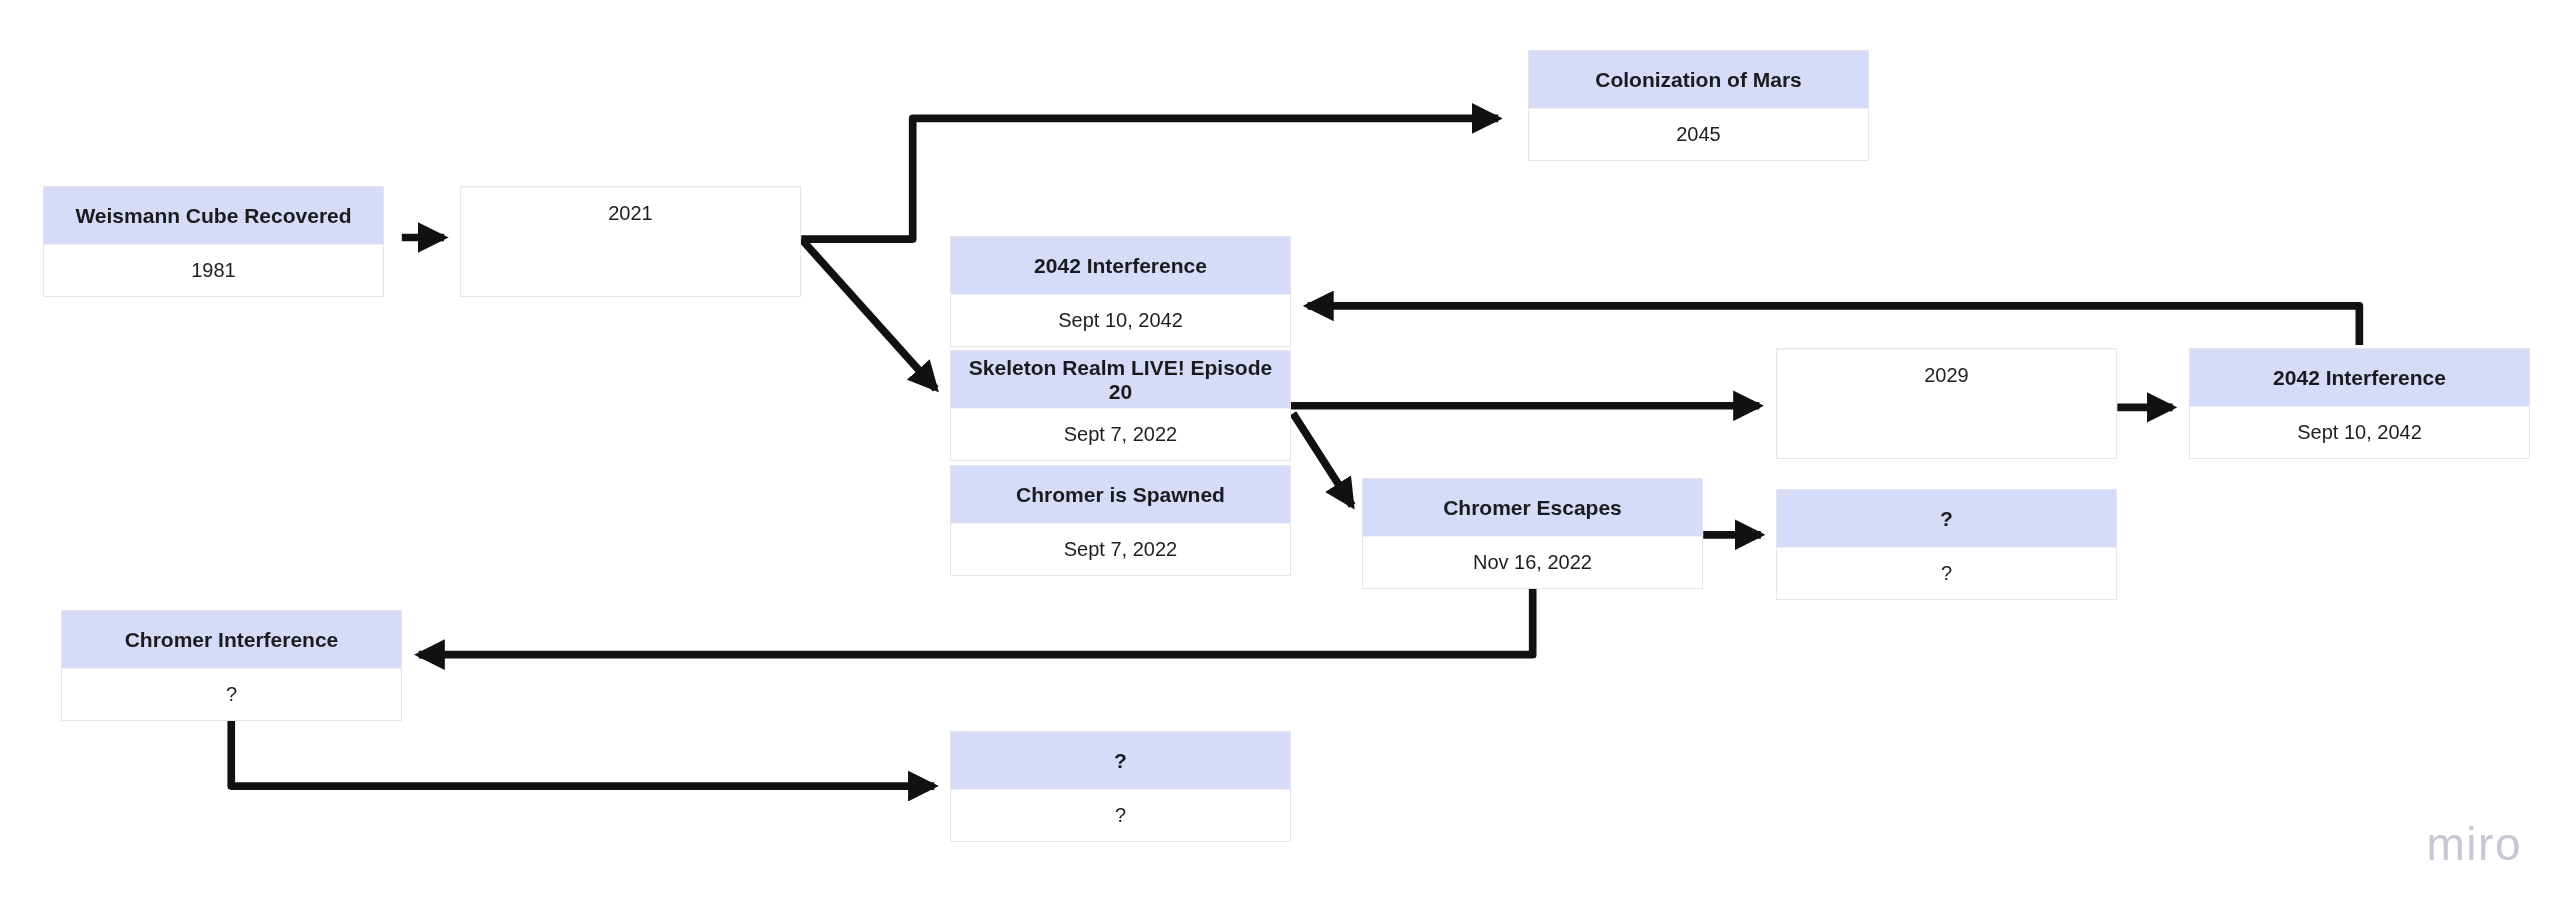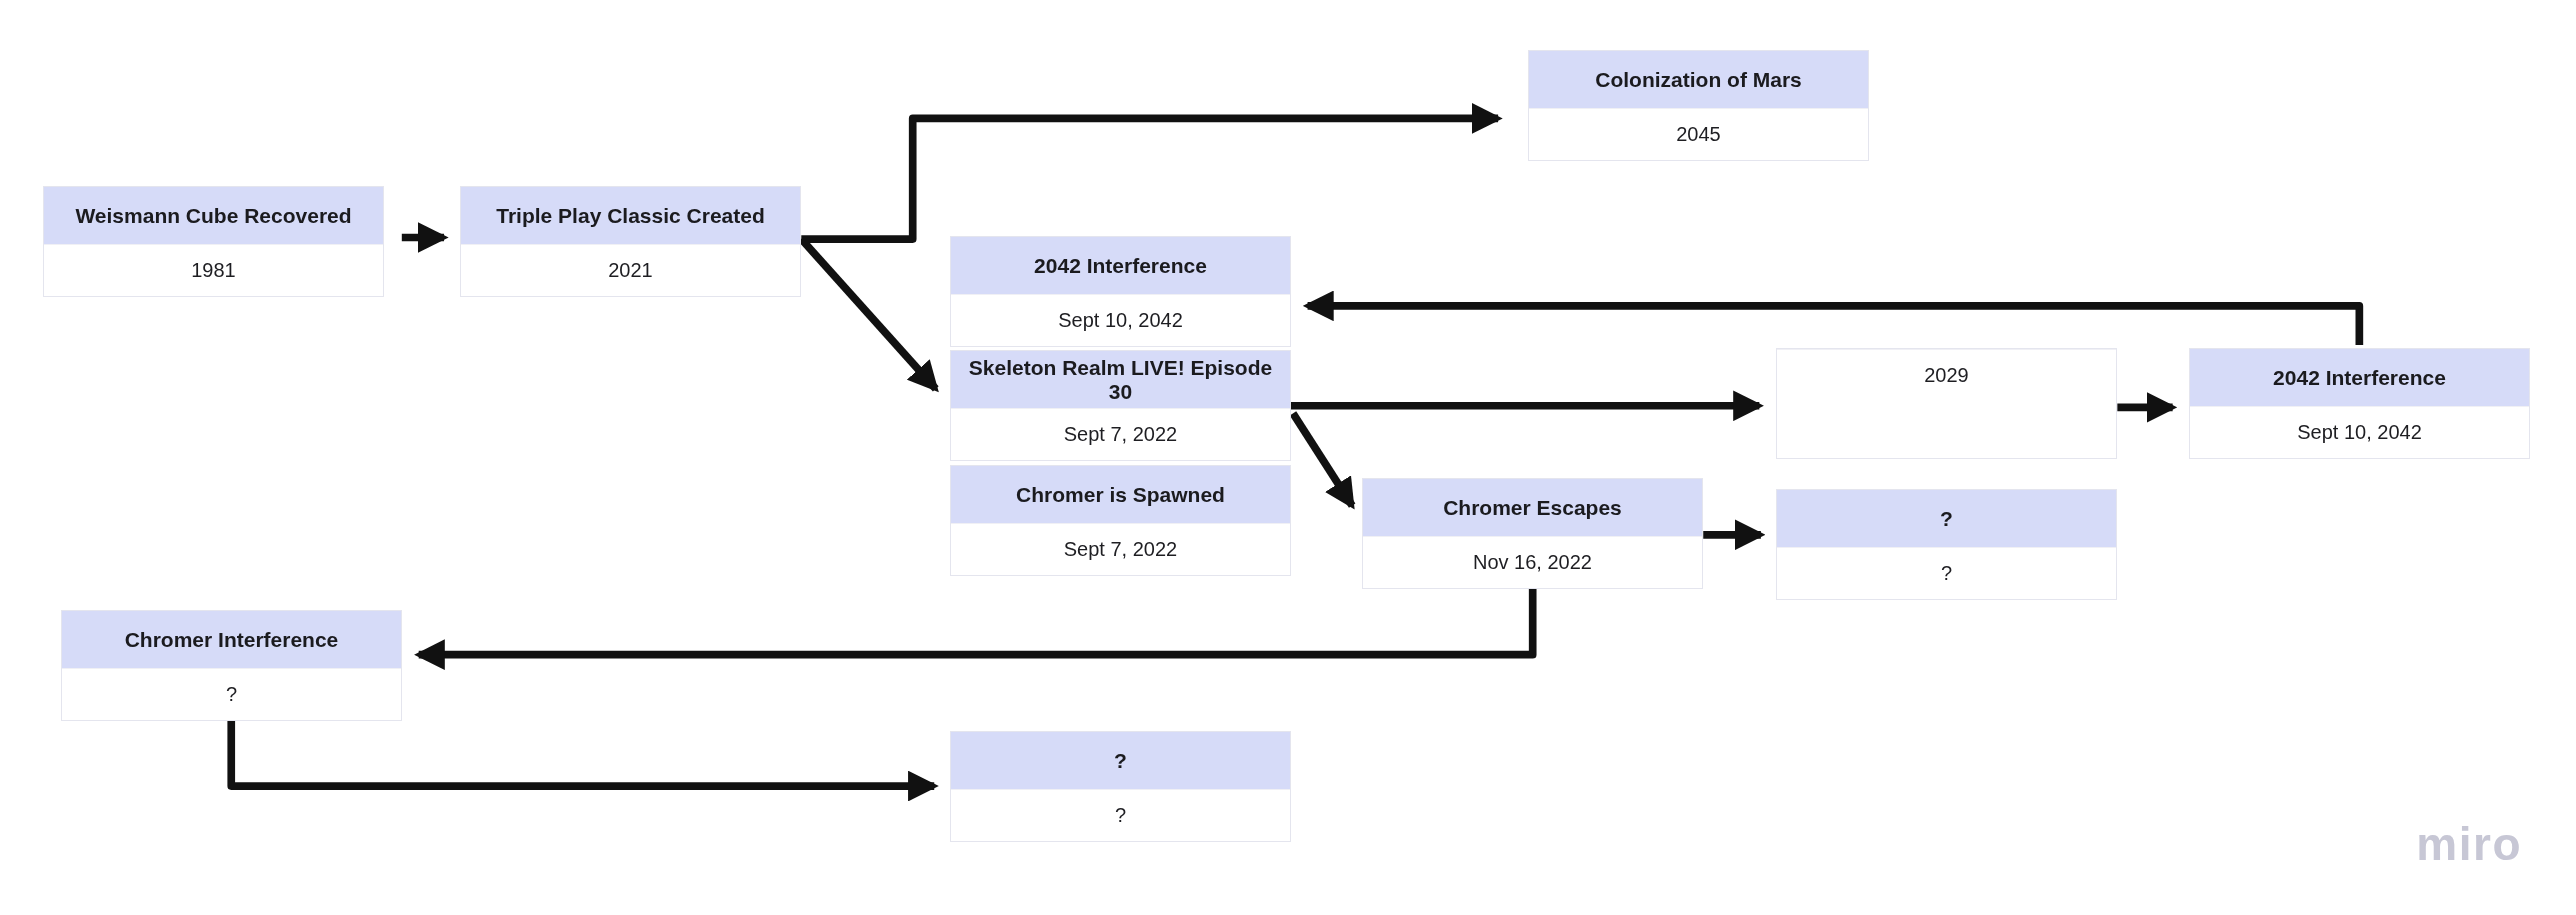--- a/index.html
+++ b/index.html
@@ -54,21 +54,21 @@
     font-size: 20px;
     color: #1e1e22;
     border-top: 0.8px solid #f0f0f5;
     box-sizing: border-box;
   }
   .watermark {
     position: absolute;
     right: 54px;
     bottom: 45px;
     font-size: 46px;
-    font-weight: bold;
+    font-weight: normal;
     letter-spacing: 1.5px;
     color: #c7c7d5;
     user-select: none;
   }
 </style>
 </head>
 <body>
 
 <div id="stage">
 
@@ -91,36 +91,35 @@
       <path d="M 301 926 V 1023 H 1216" marker-end="url(#ah)"></path>
     </g>
   </svg>
 
   <div class="card" style="left:43px;  top:186px">
     <div class="card-header">Weismann Cube Recovered</div>
     <div class="card-body">1981</div>
   </div>
 
   <div class="card" style="left:460px; top:186px">
-    <div class="card-header">Triple Play Classic Created</div>
     <div class="card-body">2021</div>
   </div>
 
   <div class="card" style="left:1528px; top:50px">
     <div class="card-header">Colonization of Mars</div>
     <div class="card-body">2045</div>
   </div>
 
   <div class="card" style="left:950px; top:236px">
     <div class="card-header">2042 Interference</div>
     <div class="card-body">Sept 10, 2042</div>
   </div>
 
   <div class="card" style="left:950px; top:350px">
-    <div class="card-header">Skeleton Realm LIVE! Episode 30</div>
+    <div class="card-header">Skeleton Realm LIVE! Episode 20</div>
     <div class="card-body">Sept 7, 2022</div>
   </div>
 
   <div class="card" style="left:950px; top:465px">
     <div class="card-header">Chromer is Spawned</div>
     <div class="card-body">Sept 7, 2022</div>
   </div>
 
   <div class="card" style="left:1776px; top:348px">
     <div class="card-body">2029</div>

